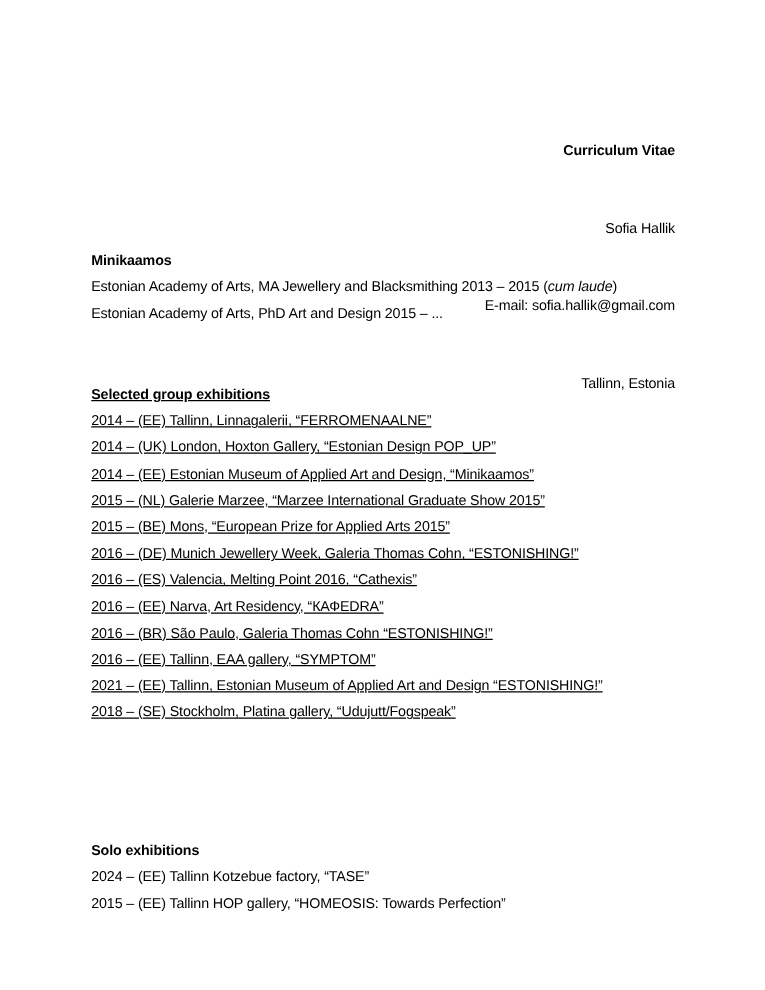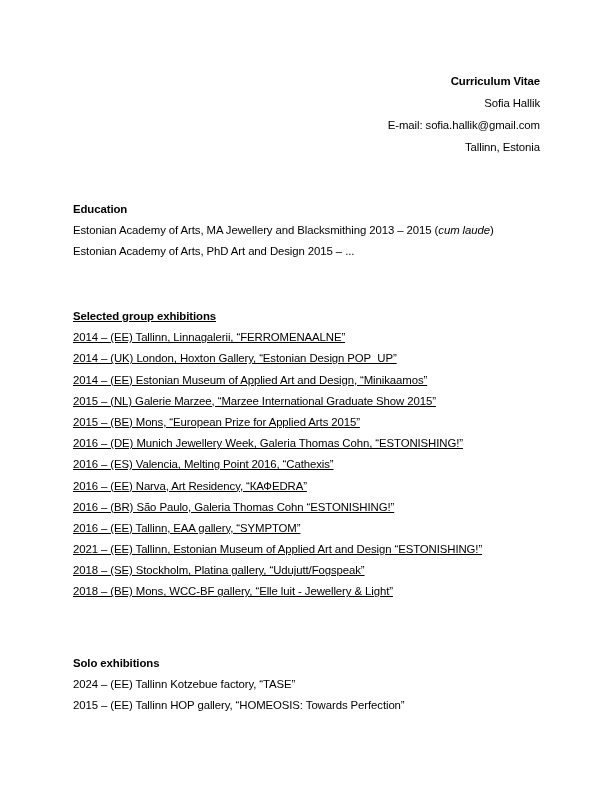--- a/index.html
+++ b/index.html
@@ -20,20 +20,21 @@
     .header {
       position: absolute;
       right: 72px;
       top: 70px;
       text-align: right;
     }
     .header div {
       height: 22px;
       line-height: 22px;
       white-space: nowrap;
+      margin-top: 40px;
     }
     .header .title {
       font-weight: bold;
     }
     .section {
       position: absolute;
       left: 73px;
     }
     .section .heading {
       font-weight: bold;
@@ -43,52 +44,51 @@
     }
     .section .line {
       height: 21.2px;
       line-height: 21.2px;
       white-space: nowrap;
     }
     .section .line em {
     }
     #education { top: 199px; }
     #group { top: 306px; text-decoration: underline; }
-    #solo { top: 653px; }
+    #solo { top: 671px; }
   </style>
 </head>
 <body>
 
 <div class="header">
   <div class="title">Curriculum Vitae</div>
   <div>Sofia Hallik</div>
   <div>E-mail: sofia.hallik@gmail.com</div>
   <div>Tallinn, Estonia</div>
 </div>
 
 <div class="section" id="education">
-  <div class="heading">Education</div>
+  <div class="heading">Minikaamos</div>
   <div class="line"><span>Estonian Academy of Arts, MA Jewellery and Blacksmithing 2013 – 2015 (</span><em>cum laude</em><span>)</span></div>
   <div class="line"><span>Estonian Academy of Arts, PhD Art and Design 2015 – ...</span></div>
 </div>
 
 <div class="section" id="group">
   <div class="heading">Selected group exhibitions</div>
   <div class="line">2014 – (EE) Tallinn, Linnagalerii, “FERROMENAALNE”</div>
   <div class="line">2014 – (UK) London, Hoxton Gallery, “Estonian Design POP_UP”</div>
   <div class="line">2014 – (EE) Estonian Museum of Applied Art and Design, “Minikaamos”</div>
   <div class="line">2015 – (NL) Galerie Marzee, “Marzee International Graduate Show 2015”</div>
   <div class="line">2015 – (BE) Mons, “European Prize for Applied Arts 2015”</div>
   <div class="line">2016 – (DE) Munich Jewellery Week, Galeria Thomas Cohn, “ESTONISHING!”</div>
   <div class="line">2016 – (ES) Valencia, Melting Point 2016, “Cathexis”</div>
   <div class="line">2016 – (EE) Narva, Art Residency, “КАФEDRA”</div>
   <div class="line">2016 – (BR) São Paulo, Galeria Thomas Cohn “ESTONISHING!”</div>
   <div class="line">2016 – (EE) Tallinn, EAA gallery, “SYMPTOM”</div>
   <div class="line">2021 – (EE) Tallinn, Estonian Museum of Applied Art and Design “ESTONISHING!”</div>
   <div class="line">2018 – (SE) Stockholm, Platina gallery, “Udujutt/Fogspeak”</div>
-  <div class="line">2018 – (BE) Mons, WCC-BF gallery, “Elle luit - Jewellery &amp; Light”</div>
 </div>
 
 <div class="section" id="solo">
   <div class="heading">Solo exhibitions</div>
   <div class="line">2024 – (EE) Tallinn Kotzebue factory, “TASE”</div>
   <div class="line">2015 – (EE) Tallinn HOP gallery, “HOMEOSIS: Towards Perfection”</div>
 </div>
 
 </body></html>

